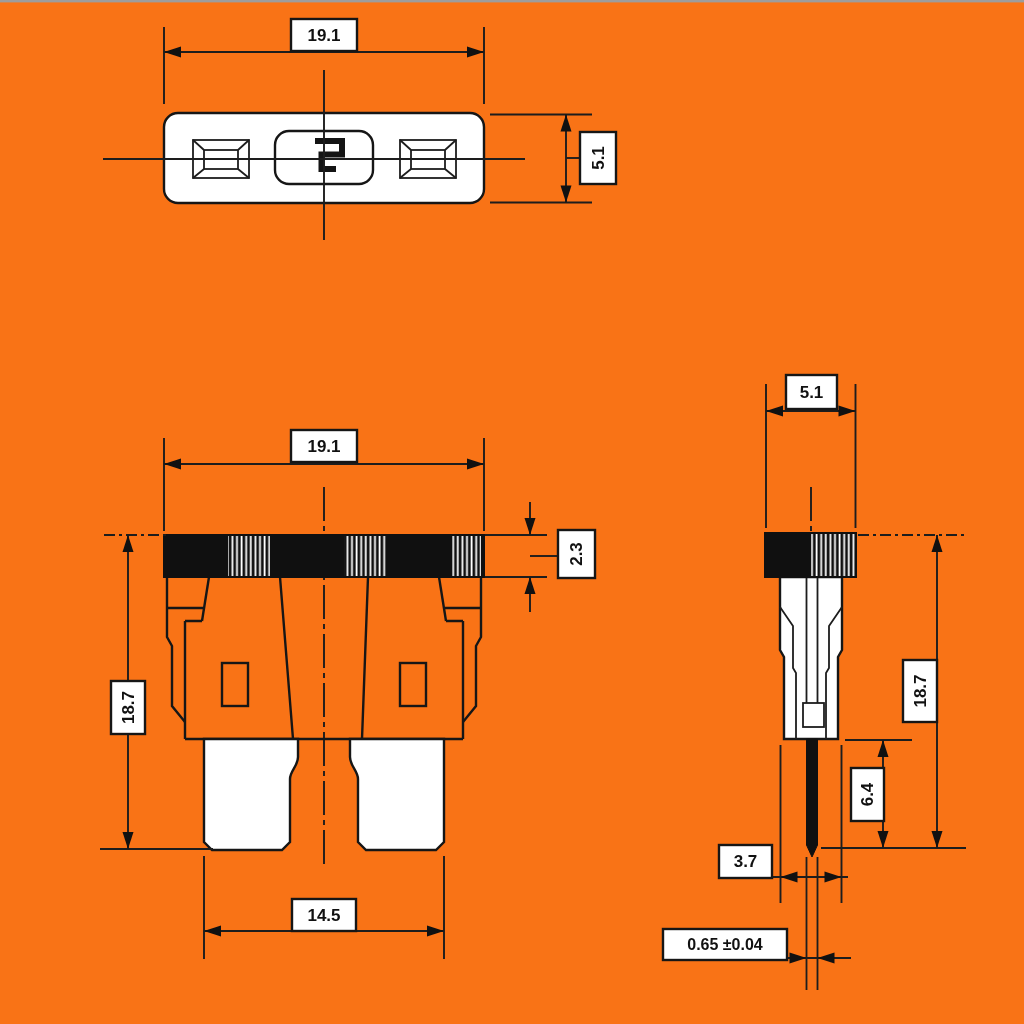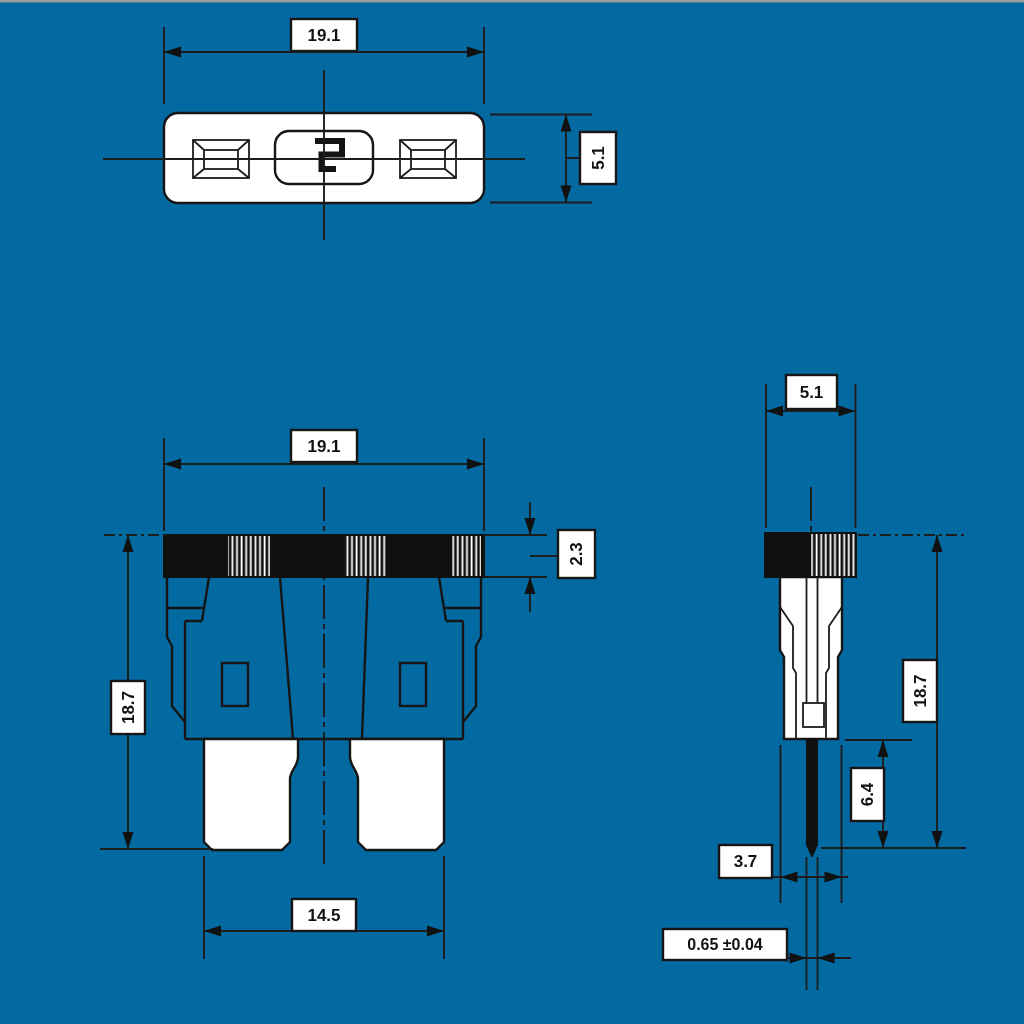--- a/index.html
+++ b/index.html
@@ -1,16 +1,16 @@
 <!DOCTYPE html>
 <html><head>
 <meta charset="utf-8">
 <style>
   html,body{margin:0;padding:0;background:#ffffff;}
-  #stage{position:relative;width:1024px;height:1024px;background:#0369a1;overflow:hidden;
+  #stage{position:relative;width:1024px;height:1024px;background:#f97316;overflow:hidden;
          font-family:"Liberation Sans", sans-serif;}
   svg{display:block}
   .oline{stroke:#161616;stroke-width:2.4;fill:none;stroke-linejoin:miter;stroke-linecap:butt;}
   .ofill{stroke:#161616;stroke-width:2.4;fill:#ffffff;stroke-linejoin:miter;}
   .tline{stroke:#1d1d1d;stroke-width:1.8;fill:none;}
   .dline{stroke:#1d1d1d;stroke-width:1.9;fill:none;}
   .cl{stroke:#1d1d1d;stroke-width:1.9;fill:none;stroke-dasharray:34 5 5 5;}
   .clext{stroke:#1d1d1d;stroke-width:1.9;fill:none;stroke-dasharray:11 4 3 4;}
   .arrow{fill:#111111;stroke:none;}
   .dbox{fill:#ffffff;stroke:#161616;stroke-width:2.4;}

